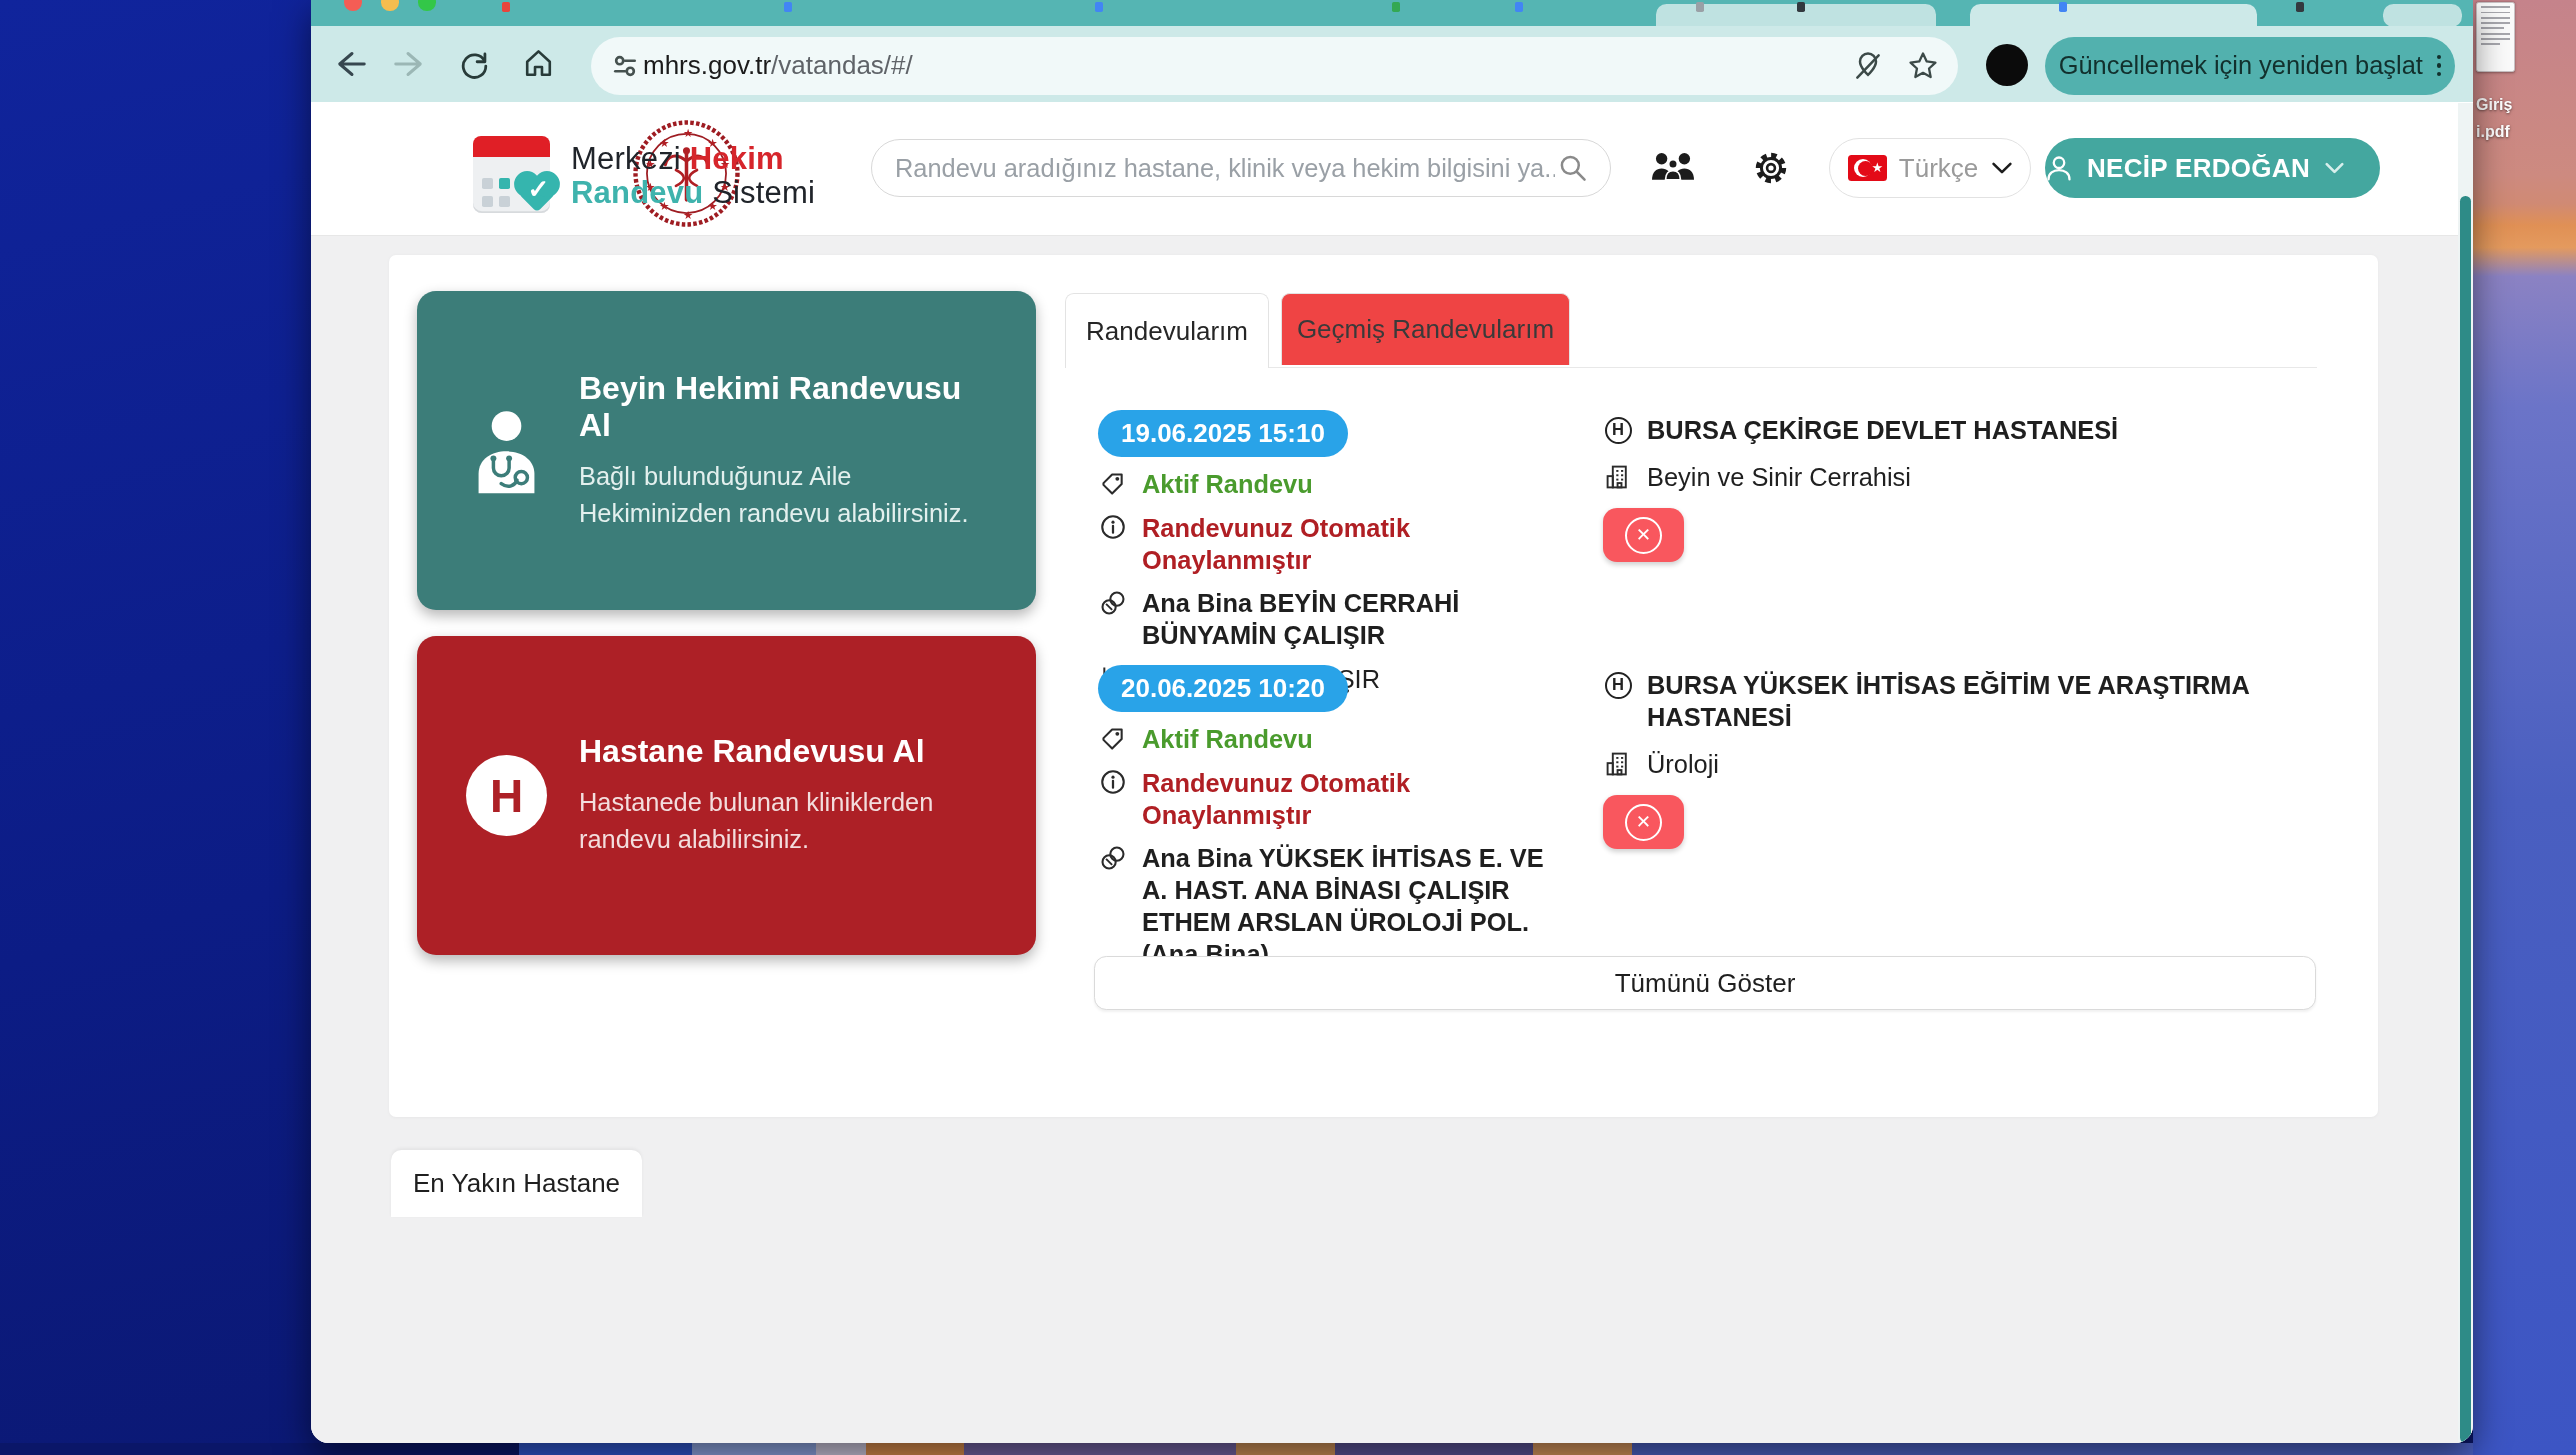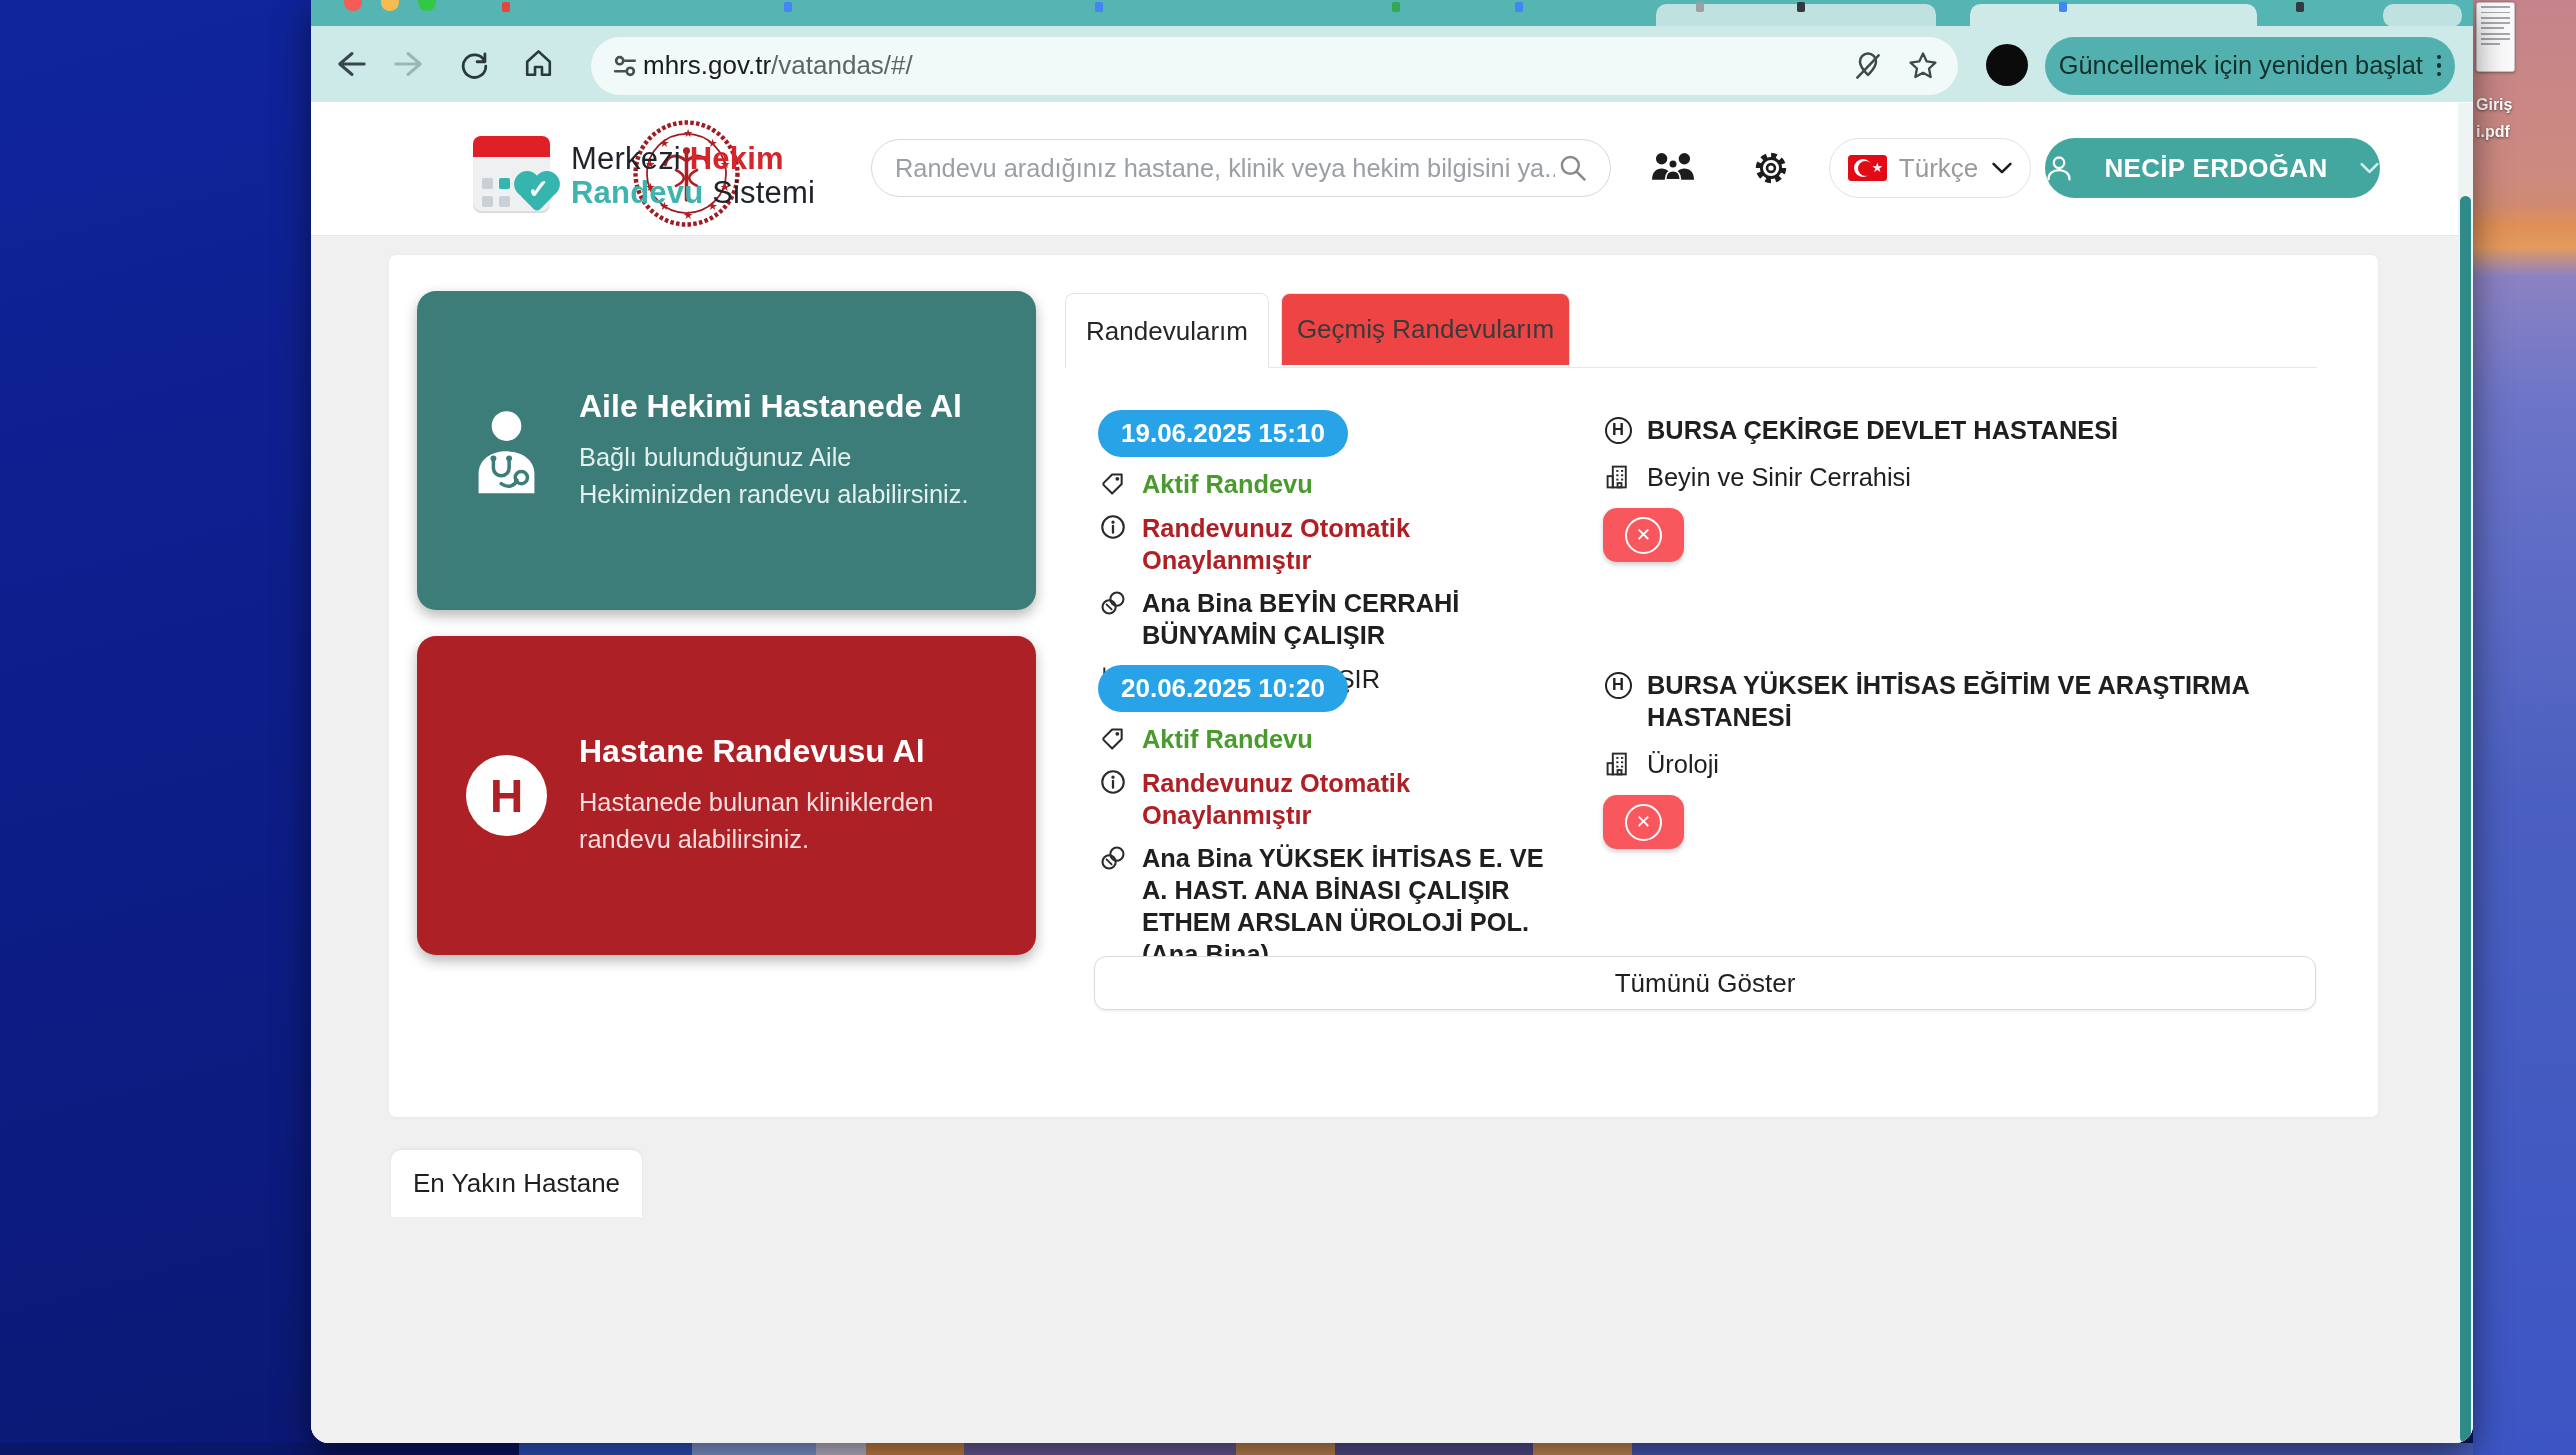--- a/index.html
+++ b/index.html
@@ -73,21 +73,21 @@
   .search-pill input::placeholder{color:#9aa0a6;}
   .hicon{position:absolute;top:40px;width:49px;height:49px;display:flex;align-items:center;justify-content:center;}
   .lang-pill{position:absolute;left:1518px;top:35px;width:202px;height:60px;border:1.8px solid #e2e2e2;border-radius:30px;
       background:#fff;display:flex;align-items:center;gap:12.3px;padding:0 17.5px;box-sizing:border-box;}
   .flag{width:39px;height:25.4px;background:#e30a17;border-radius:3.5px;position:relative;overflow:hidden;flex:none;}
   .flag .c1{position:absolute;left:6.1px;top:3.5px;width:18.4px;height:18.4px;border-radius:50%;background:#fff;}
   .flag .c2{position:absolute;left:10.5px;top:5.3px;width:15px;height:15px;border-radius:50%;background:#e30a17;}
   .flag .st{position:absolute;left:24px;top:4.4px;color:#fff;font-size:13px;}
   .lang-label{color:#9a9a9a;font-size:26px;flex:1;}
   .user-pill{position:absolute;left:1734px;top:35px;width:335px;height:60px;background:#44a79f;border-radius:30px;
-      display:flex;align-items:center;justify-content:space-between;gap:14px;color:#fff;font-size:26px;font-weight:bold;letter-spacing:0.3px;}
+      display:flex;align-items:center;justify-content:flex-start;gap:14px;color:#fff;font-size:26px;font-weight:bold;letter-spacing:0.3px;}
 
   
   .panel{position:absolute;background:#fff;border-radius:7px;}
   .main-panel{left:78px;top:152px;width:1989px;height:862px;box-shadow:0 0.9px 3.5px rgba(0,0,0,.04);}
 
   .action-card{position:absolute;left:28px;width:619px;height:319px;border-radius:19px;color:#fff;
       box-shadow:0 5.3px 12.3px rgba(0,0,0,.28);}
   .card-teal{top:36px;background:#3c7d79;}
   .card-red{top:381px;background:#ad2026;}
   .card-inner{position:absolute;left:49px;top:0;height:100%;display:flex;align-items:center;gap:32px;}
@@ -344,21 +344,21 @@
             <svg width="81" height="89" viewBox="0 0 92 102">
               <circle cx="46" cy="23" r="17" fill="#fff"></circle>
               <path d="M14 100 V78 c0-17 15-26 32-26 s32 9 32 26 v22 z" fill="#fff"></path>
               <path d="M31 62 v9 a9 9 0 0 0 18 0 v-9" stroke="#3c7d79" stroke-width="4" fill="none" stroke-linecap="round"></path>
               <circle cx="31" cy="60" r="3.4" fill="#3c7d79"></circle>
                 <circle cx="49" cy="60" r="3.4" fill="#3c7d79"></circle>
               <circle cx="63" cy="82" r="7" stroke="#3c7d79" stroke-width="4" fill="none"></circle>
               <path d="M40 89 c8 6 16 2 18 -4" stroke="#3c7d79" stroke-width="4" fill="none" stroke-linecap="round"></path>
             </svg>
             <div class="card-text">
-              <div class="card-title">Aile Hekimi Hastanede Al</div>
+              <div class="card-title">Beyin Hekimi Randevusu Al</div>
               <div class="card-desc">Bağlı bulunduğunuz Aile Hekiminizden randevu alabilirsiniz.</div>
             </div>
           </div>
         </div>
 
         <div class="action-card card-red">
           <div class="card-inner">
             <div class="hbadge">H</div>
             <div class="card-text">
               <div class="card-title">Hastane Randevusu Al</div>

